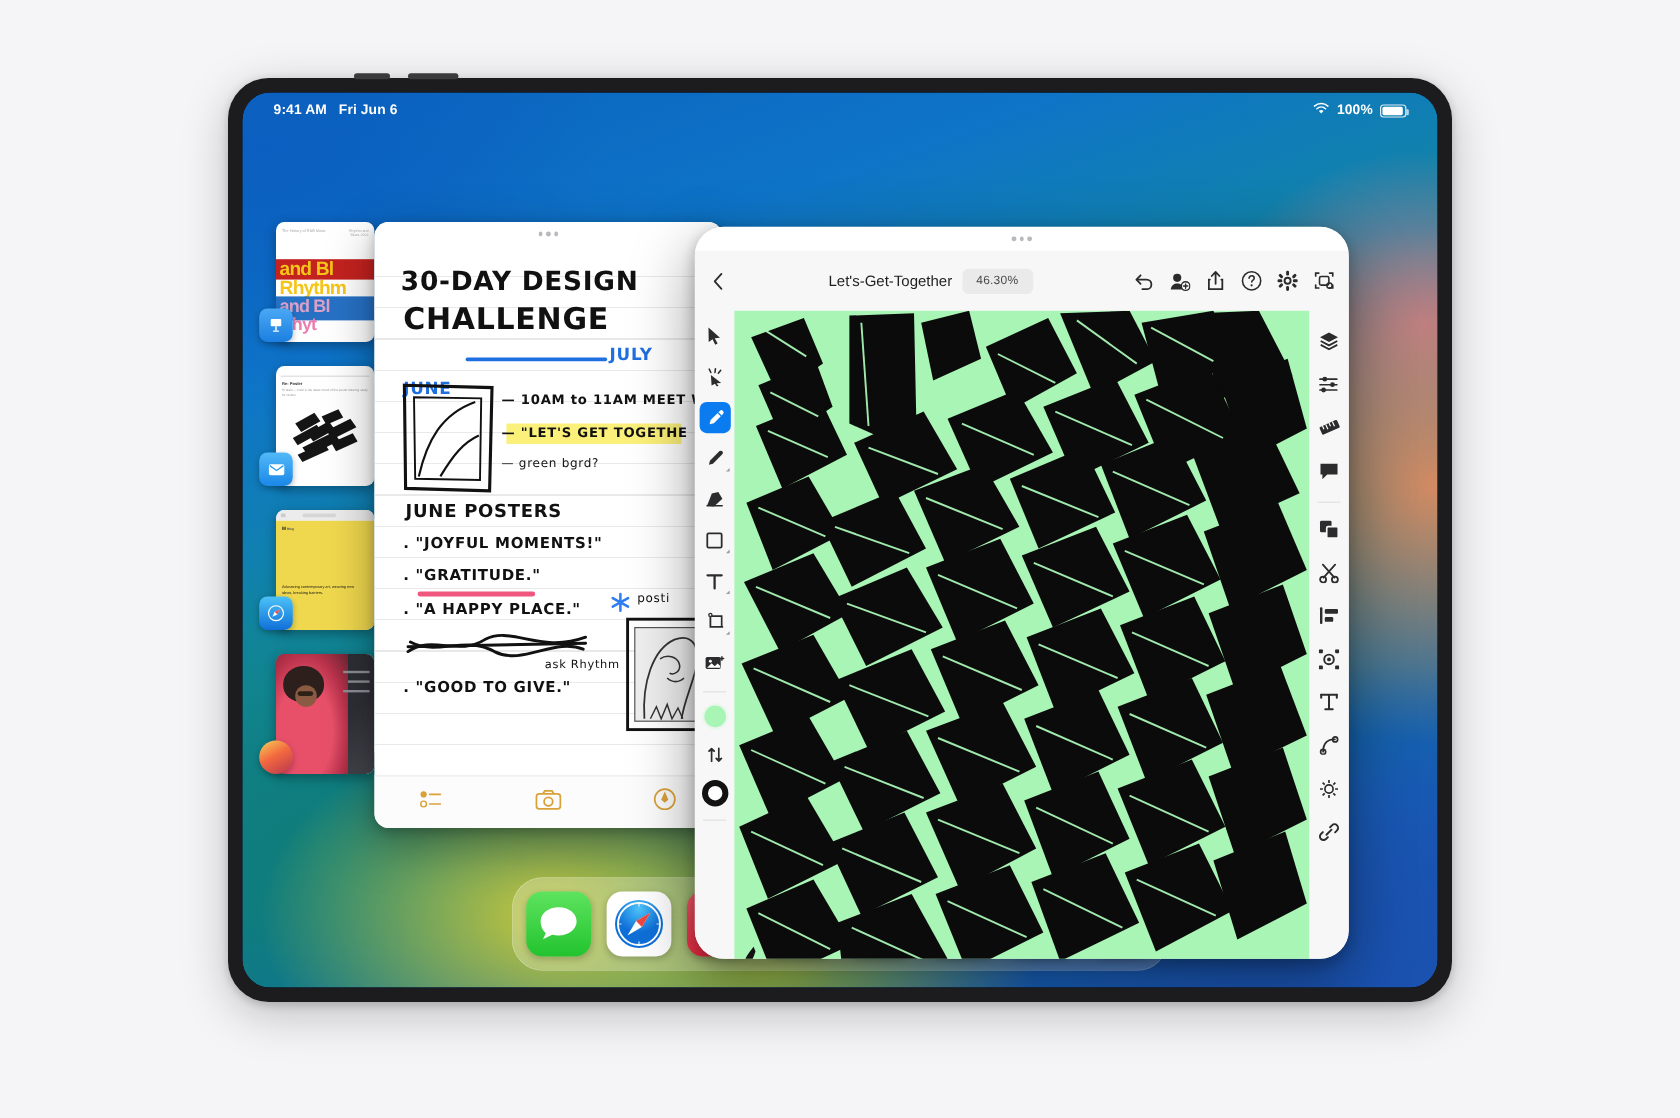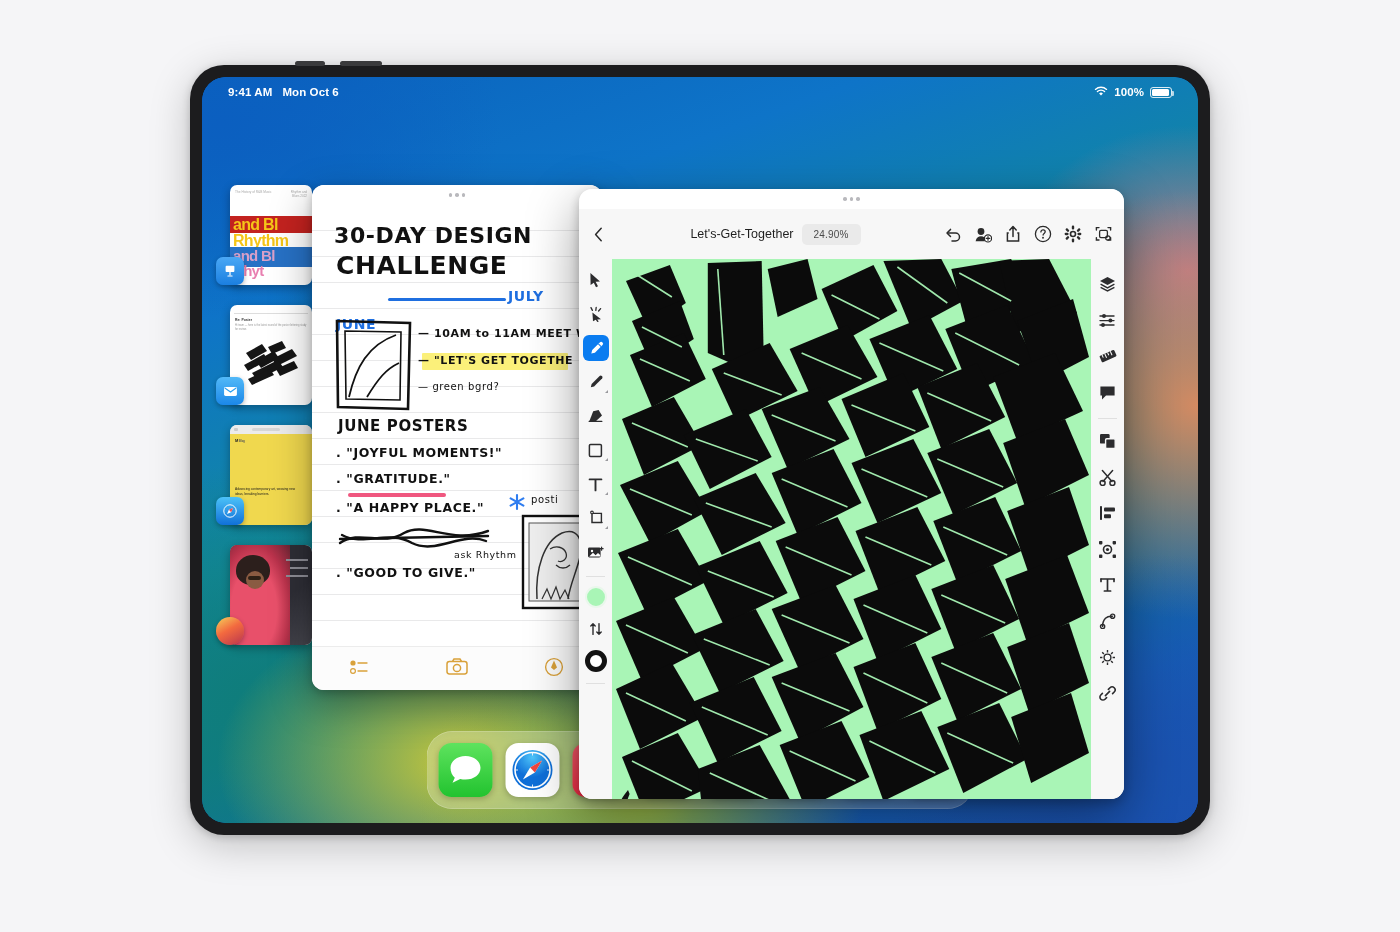--- a/index.html
+++ b/index.html
@@ -143,21 +143,21 @@
     position: absolute; bottom: 0; left: 0; right: 0; height: 44px;
     background: #fcfcfc; border-top: 1px solid #ececec;
     display: flex; align-items: center; justify-content: space-around;
     color: #d9a13a;
   }
 
   
   #design-window {
     position: absolute; left: 377px; top: 112px;
     width: 545px; height: 610px;
-    background: #f7f7f7; border-radius: 13px;
+    background: #f7f7f7; border-radius: 24px;
     box-shadow: 0 18px 52px rgba(0,0,0,.40), 0 4px 12px rgba(0,0,0,.24);
     overflow: hidden; z-index: 30;
   }
   #design-titlebar {
     height: 50px; display: flex; align-items: center;
     padding: 0 10px 0 8px; gap: 8px; background: #f7f7f7;
   }
   #design-title { font-size: 12.5px; color: #1f1f1f; }
   #zoom-pill {
     background: #eaeaea; border-radius: 5px; padding: 5px 12px;
@@ -226,21 +226,21 @@
           <div class="wl g2"></div>
             <div class="wl g3"></div>
             <div class="wl g5"></div>
           <div class="wl g4"></div>
             <div class="wl g6"></div>
         </div>
 
         <div id="statusbar">
           <div class="left">
             <span class="lbl">9:41 AM</span>
-            <span class="lbl">Mon Oct 6</span>
+            <span class="lbl">Fri Jun 6</span>
           </div>
           <div class="right">
             <span>
               <svg width="14" height="11" viewBox="0 0 14 11">
                   <path d="M7 9.6 5.1 7.5a2.8 2.8 0 0 1 3.8 0L7 9.6z" fill="#fff"></path>
                   <path d="M3.4 5.6a5.4 5.4 0 0 1 7.2 0" stroke="#fff" stroke-width="1.3" fill="none" stroke-linecap="round"></path>
                   <path d="M1.4 3.4a8.4 8.4 0 0 1 11.2 0" stroke="#fff" stroke-width="1.3" fill="none" stroke-linecap="round"></path>
                 </svg>
             </span>
             <span class="lbl">100%</span>
@@ -438,21 +438,21 @@
             </div>
 
           <div id="design-titlebar">
             <span class="tbicon">
               <svg width="9" height="15" viewBox="0 0 9 15">
                   <path d="M7.2 1.3 1.6 7.5l5.6 6.2" stroke="#2b2b2b" stroke-width="1.5" fill="none" stroke-linecap="round" stroke-linejoin="round"></path>
                 </svg>
             </span>
             <div style="flex:1"></div>
             <span id="design-title">Let's-Get-Together</span>
-            <span id="zoom-pill">24.90%</span>
+            <span id="zoom-pill">46.30%</span>
             <div style="flex:1"></div>
 
             <span class="tbicon">
               <svg width="18" height="15" viewBox="0 0 18 15">
                   <path d="M4 6h7.5a4 4 0 0 1 0 8H8" stroke="#2b2b2b" stroke-width="1.5" fill="none" stroke-linecap="round"></path>
                   <path d="M6.5 2.4 3 6l3.5 3.5" stroke="#2b2b2b" stroke-width="1.5" fill="none" stroke-linecap="round" stroke-linejoin="round"></path>
                 </svg>
             </span>
             <span class="tbicon">
               <svg width="18" height="17" viewBox="0 0 18 17">

